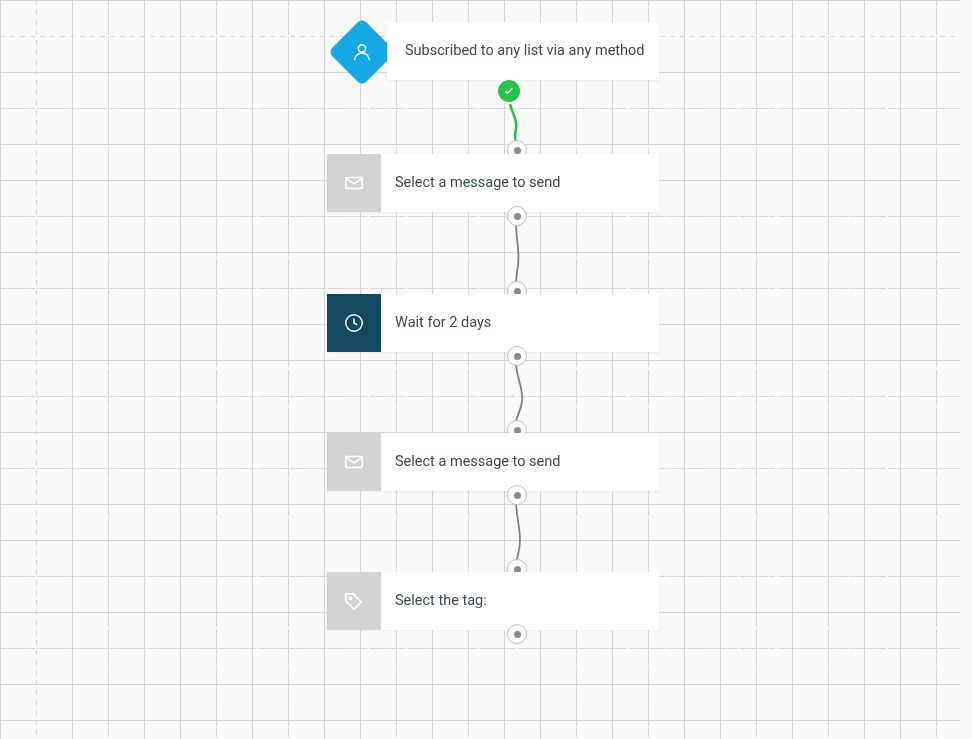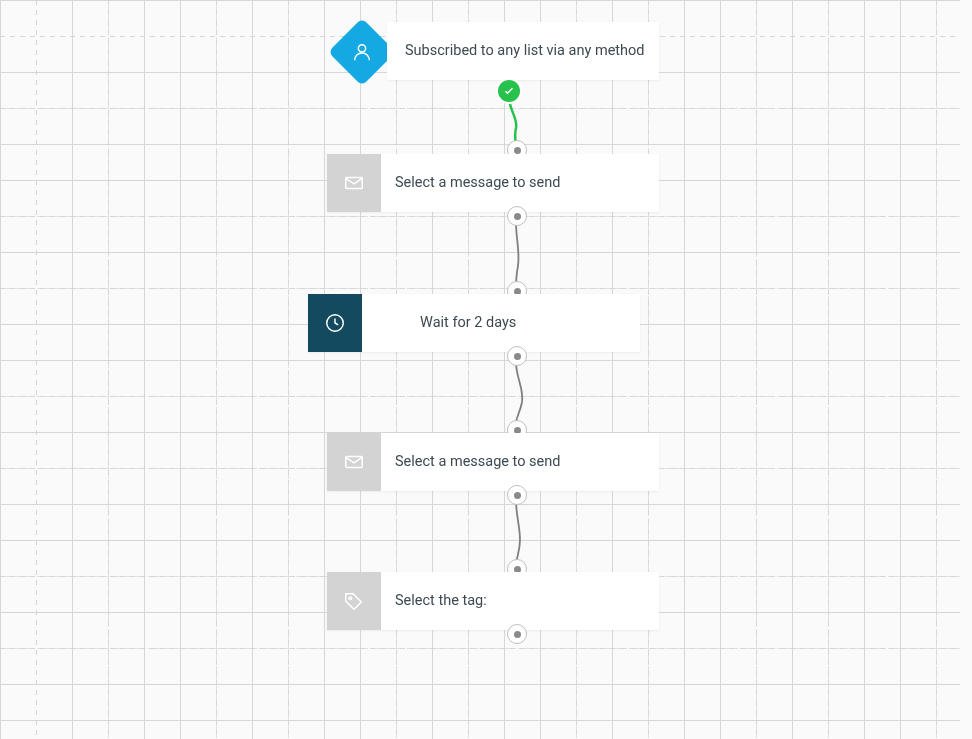--- a/index.html
+++ b/index.html
@@ -163,21 +163,21 @@
       <svg width="22" height="22" viewBox="0 0 24 24" fill="none" stroke="#ffffff" stroke-width="1.6">
         <rect x="3" y="6" width="18" height="12" rx="1"></rect>
         <path d="M3 7l9 6 9-6"></path>
       </svg>
     </div>
     <div class="label">Select a message to send</div>
   </div>
   <div class="port" style="left:507px; top:206px;"></div>
 
   <div class="port" style="left:507px; top:281px;"></div>
-  <div class="node wait" style="left:308px; top:294px; width:332px; height:58px;gap:44px;">
+  <div class="node wait" style="left:327px; top:294px; width:332px; height:58px;">
     <div class="icon-box">
       <svg width="22" height="22" viewBox="0 0 24 24" fill="none" stroke="#ffffff" stroke-width="1.6">
         <circle cx="12" cy="12" r="9"></circle>
         <path d="M12 7v5l3.5 2"></path>
       </svg>
     </div>
     <div class="label">Wait for 2 days</div>
   </div>
   <div class="port" style="left:507px; top:346px;"></div>
 

